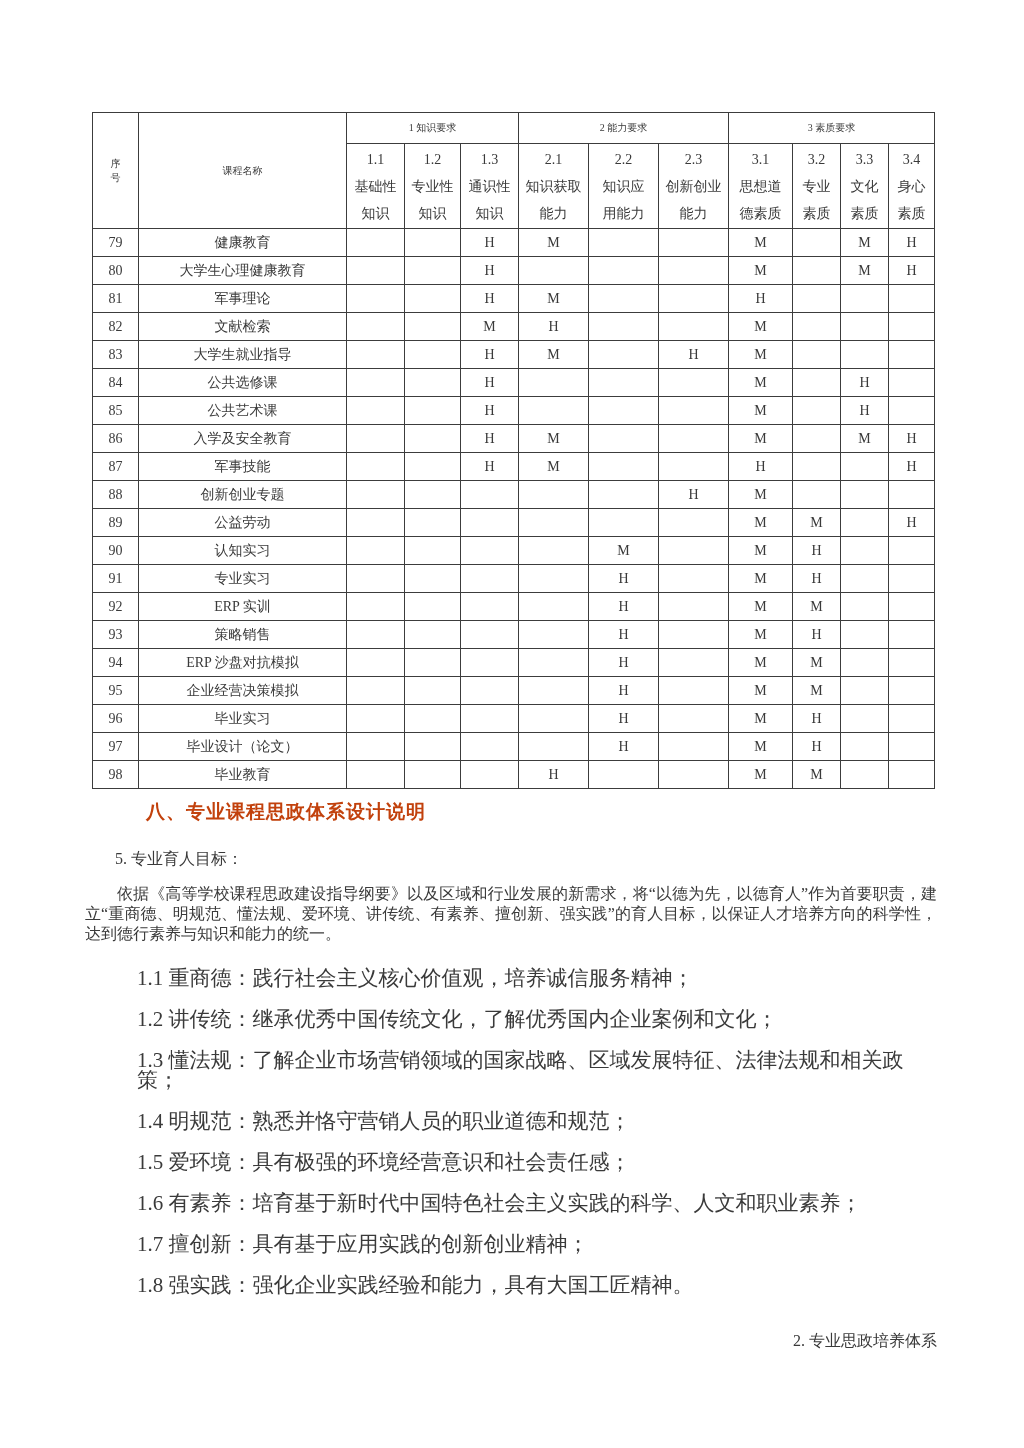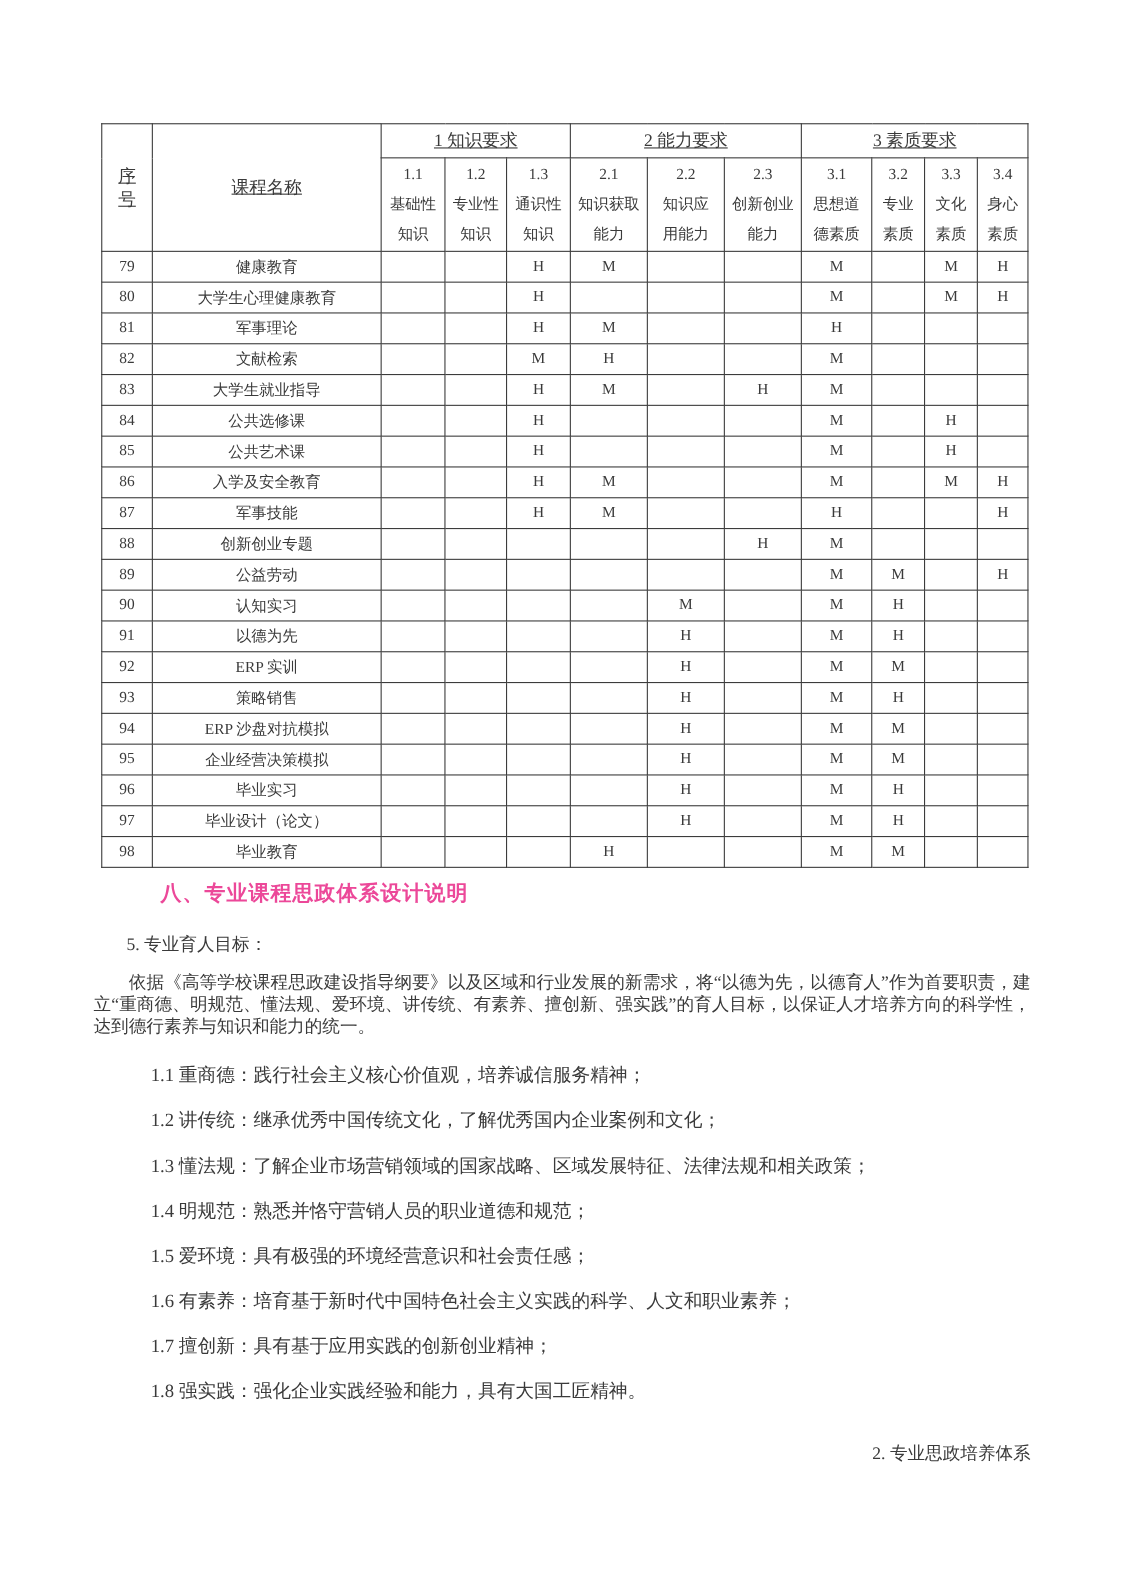--- a/index.html
+++ b/index.html
@@ -23,54 +23,54 @@
   table.matrix th, table.matrix td {
     border: 1px solid #3c3c3c;
     text-align: center;
     vertical-align: middle;
     font-weight: normal;
     font-size: 14px;
     color: #3a3a3a;
     padding: 0;
     overflow: hidden;
   }
-  tr.group-row th { height: 30px; font-size: 16px; text-decoration: underline; }
+  tr.group-row th { height: 30px; font-size: 10px; }
   tr.sub-row th { height: 84px; line-height: 27px; }
   th.corner { font-size: 14.5px; }
   th.course-head { font-size: 14.5px; }
   tbody td { height: 27px; font-size: 14px; }
   .pre { white-space: pre-line; }
 
   
   .text-block {
     margin: 10px 0 0 85px;
     width: 852px;
   }
   .heading {
     font-family: "Liberation Sans", sans-serif;
     font-weight: bold;
     font-size: 19px;
-    color: #ec4899;
+    color: #c2410c;
     margin: 0 0 0 61px;
     letter-spacing: 1px;
   }
   .sub-title-1 {
     font-size: 16px;
     margin: 24px 0 0 30px;
   }
   .intro-para {
     font-size: 16px;
     line-height: 20px;
     margin: 14px 0 0 0;
     text-indent: 2em;
     text-align: justify;
   }
   .goal-list { margin-top: 24px; }
   .goal {
-    font-size: 17px;
+    font-size: 21px;
     line-height: 20px;
     margin: 0 0 21px 52px;
   }
   .sub-title-2 {
     font-size: 16px;
     margin: 36px 0 0 52px;
     text-align: right;
   }
 </style>
 </head>
@@ -319,21 +319,21 @@
           <td></td>
           <td>M</td>
           <td></td>
           <td>M</td>
           <td>H</td>
           <td></td>
           <td></td>
         </tr>
         <tr>
           <td>91</td>
-          <td>以德为先</td>
+          <td>专业实习</td>
           <td></td>
           <td></td>
           <td></td>
           <td></td>
           <td>H</td>
           <td></td>
           <td>M</td>
           <td>H</td>
           <td></td>
           <td></td>

